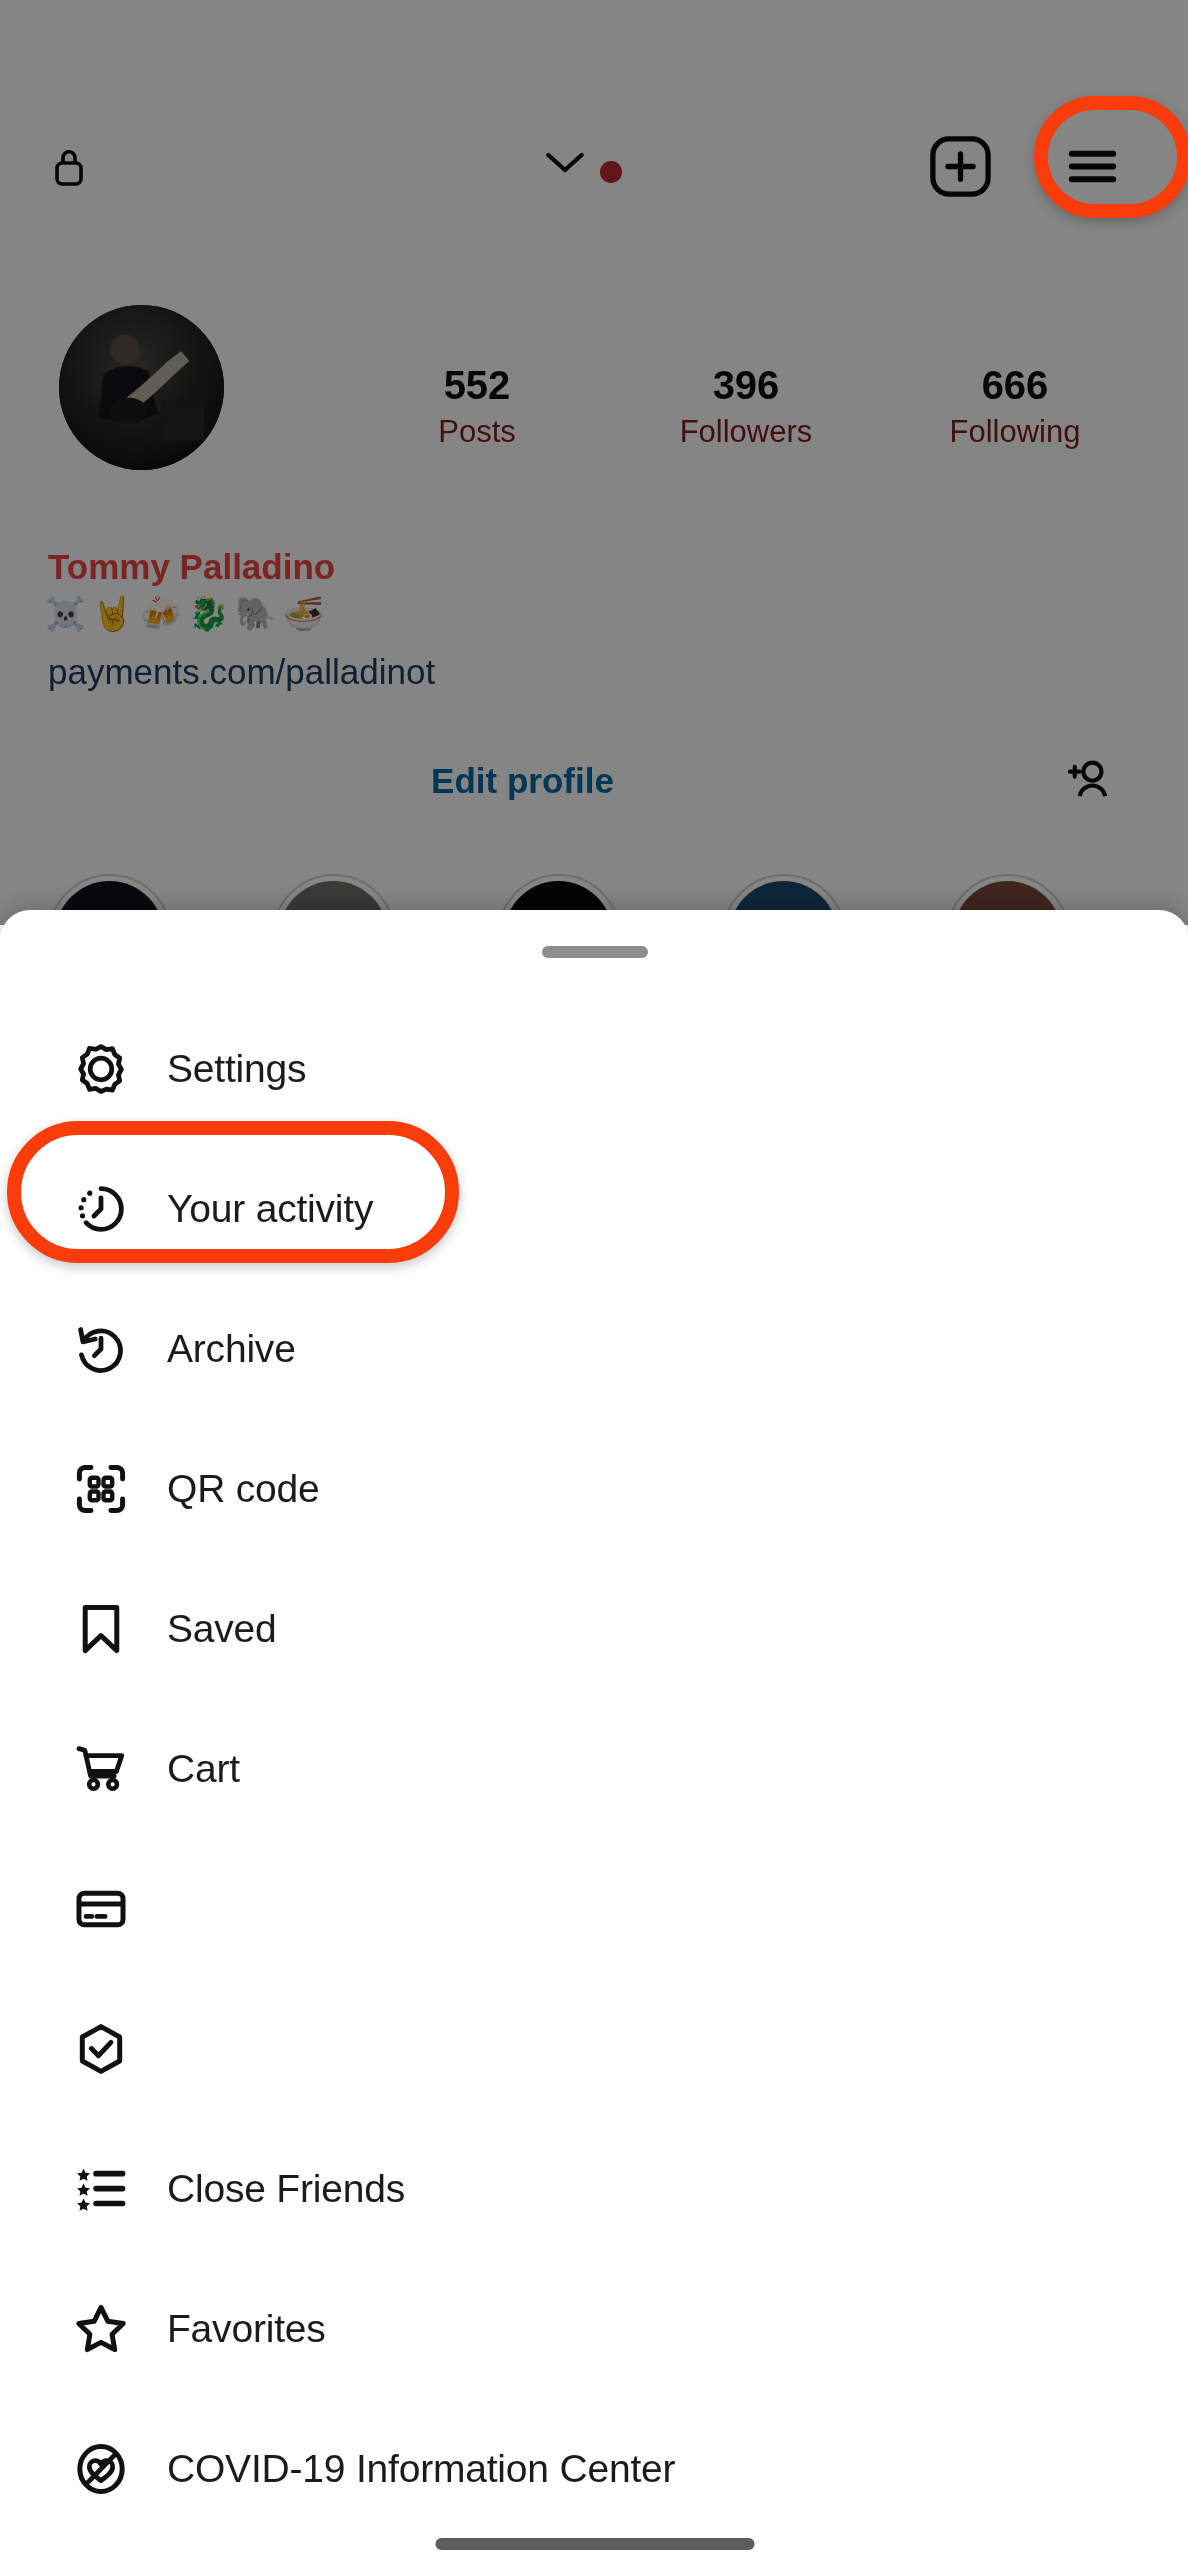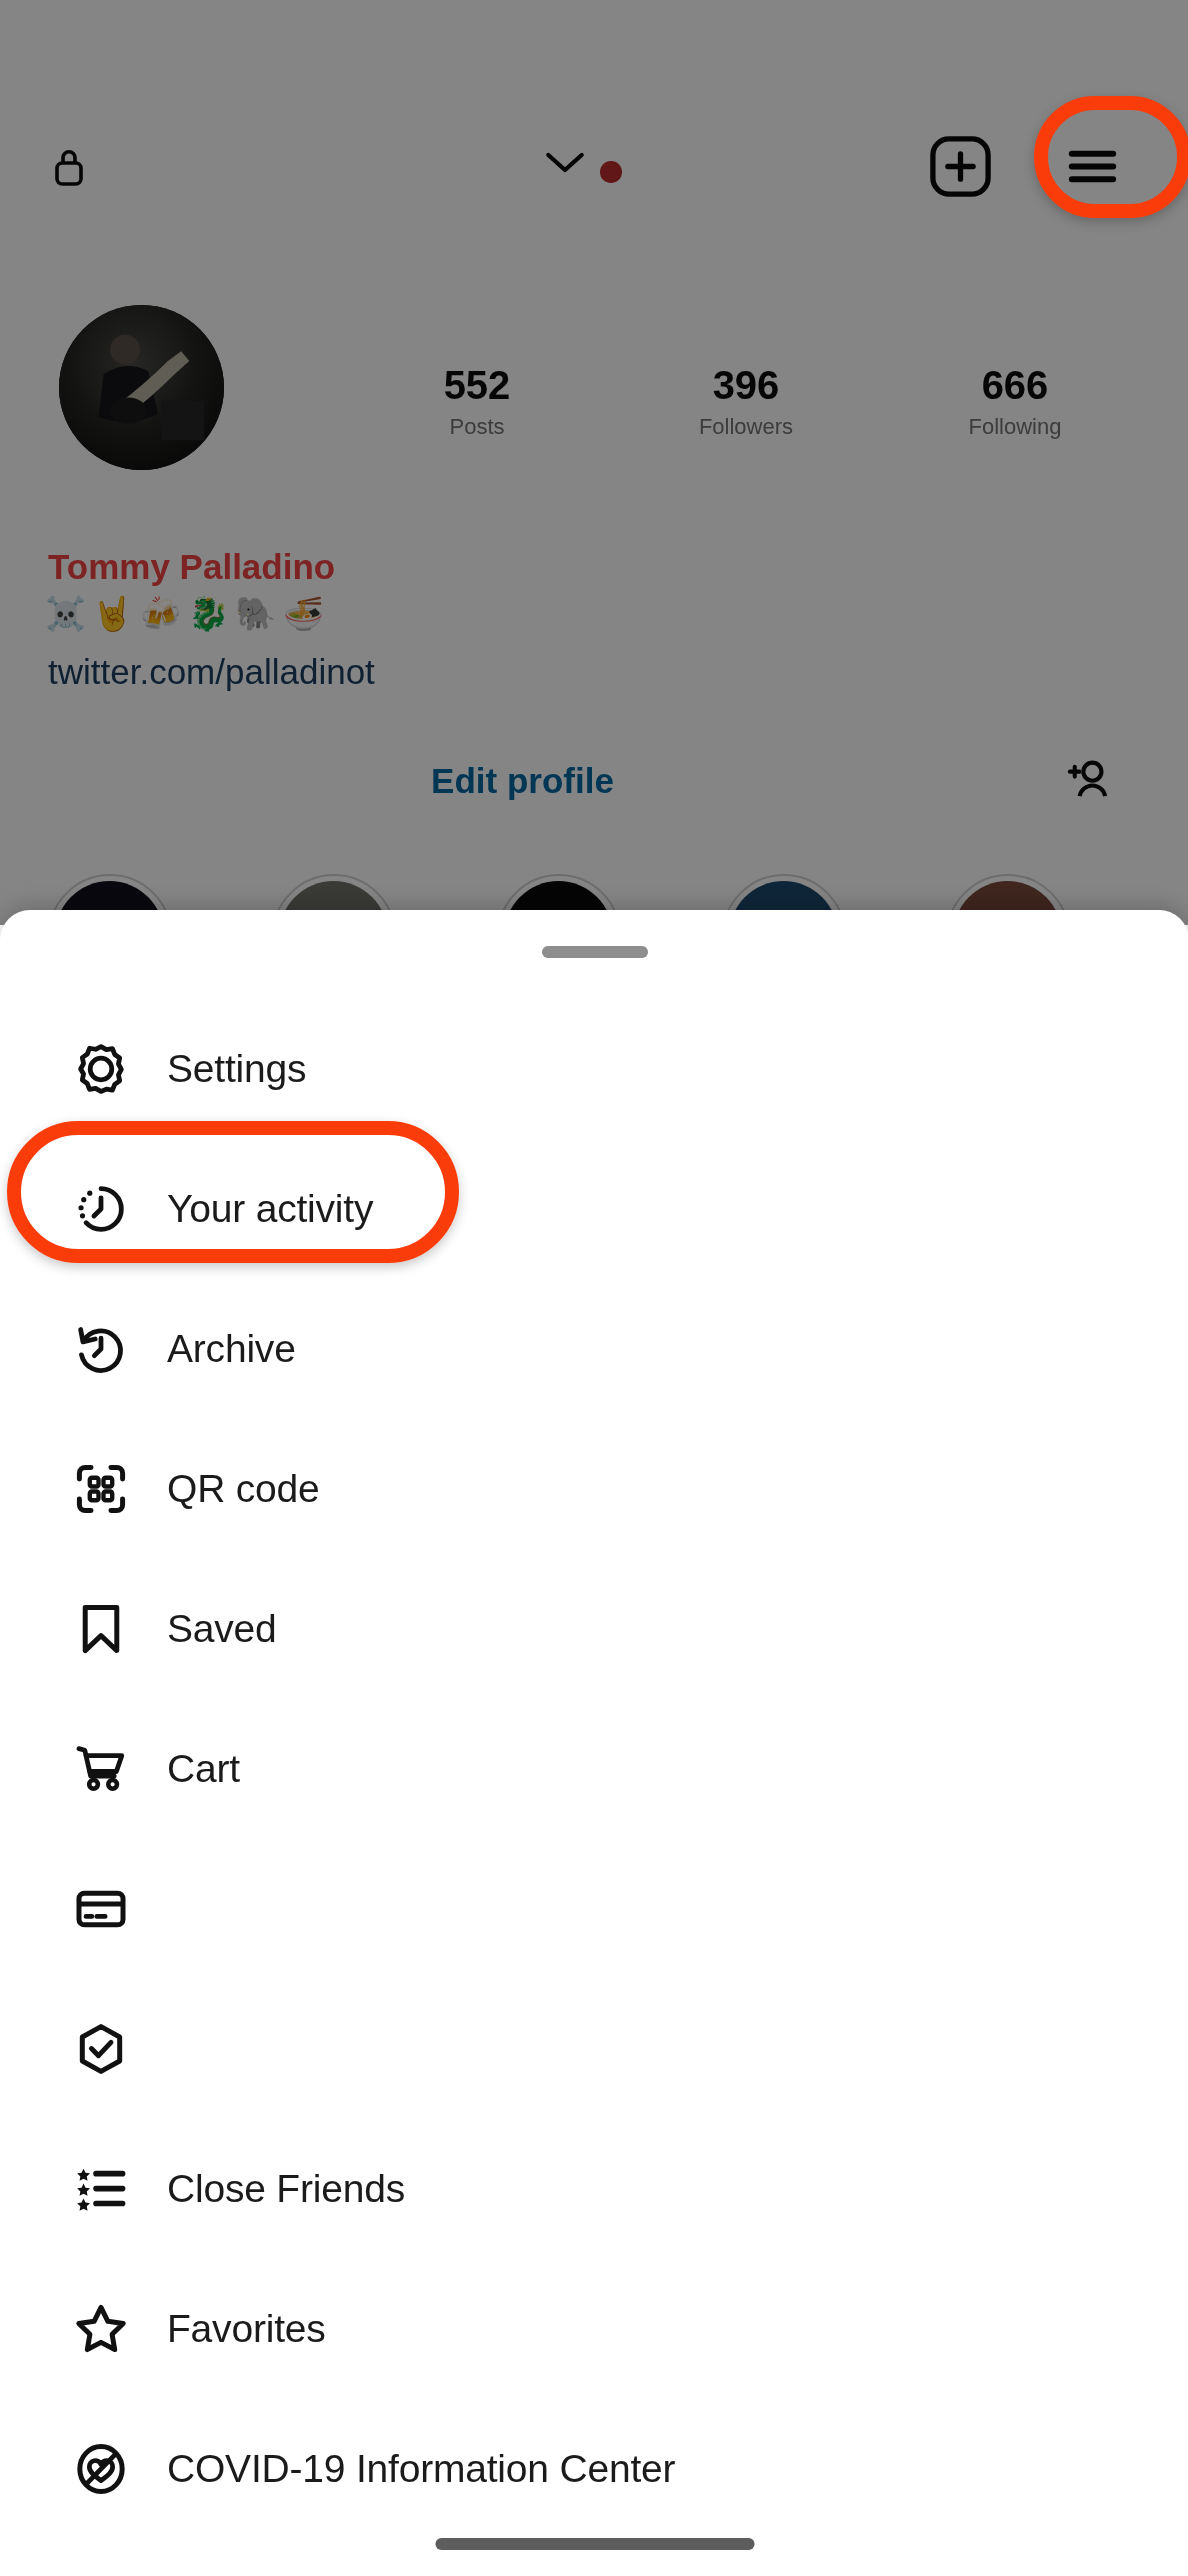--- a/index.html
+++ b/index.html
@@ -49,21 +49,21 @@
   #avatar{
     position:absolute; left:59px; top:305px;
     width:165px; height:165px; border-radius:50%;
     overflow:hidden;
     background:#161616;
   }
   .stat{
     position:absolute; top:363px; text-align:center; width:198px;
   }
   .stat .num{ font-size:40px; font-weight:bold; color:#0d0d0d; line-height:1.1; }
-  .stat .lbl{ font-size:22px; color:#737373; margin-top:6.6px; }
+  .stat .lbl{ font-size:31px; color:#7f1d1d; margin-top:6.6px; }
   #stat-0{ left:378px; }
   #stat-1{ left:647px; }
   #stat-2{ left:916px; }
 
   
   #fullname{
     position:absolute; left:48px; top:547px;
     font-size:35px; font-weight:bold; color:#ef4444;
   }
   #bio-emoji{
@@ -226,21 +226,21 @@
       <div class="num">396</div>
       <div class="lbl">Followers</div>
     </div>
     <div class="stat" id="stat-2">
       <div class="num">666</div>
       <div class="lbl">Following</div>
     </div>
 
     <div id="fullname">Tommy Palladino</div>
     <div id="bio-emoji">☠️🤘🍻🐉🐘🍜</div>
-    <div id="bio-link">twitter.com/palladinot</div>
+    <div id="bio-link">payments.com/palladinot</div>
 
     <div id="edit-profile-btn">Edit profile</div>
     <div id="add-person-btn">
       <span>
         <svg width="51" height="51" viewBox="0 0 26 26">
           <circle cx="15.5" cy="8.5" r="4.6" fill="none" stroke="#0d0d0d" stroke-width="2.1"></circle>
           <path d="M9 21 a6.6 6.6 0 0 1 13 0" fill="none" stroke="#0d0d0d" stroke-width="2.1"></path>
           <path d="M4 8.5 H9 M6.5 6 V11" stroke="#0d0d0d" stroke-width="2.1" stroke-linecap="round"></path>
         </svg>
       </span>

